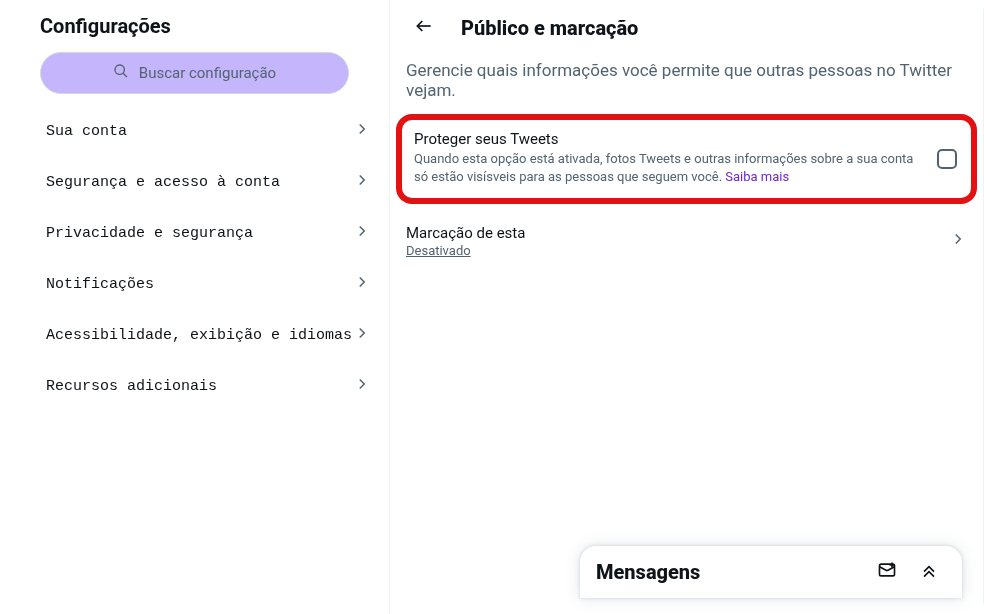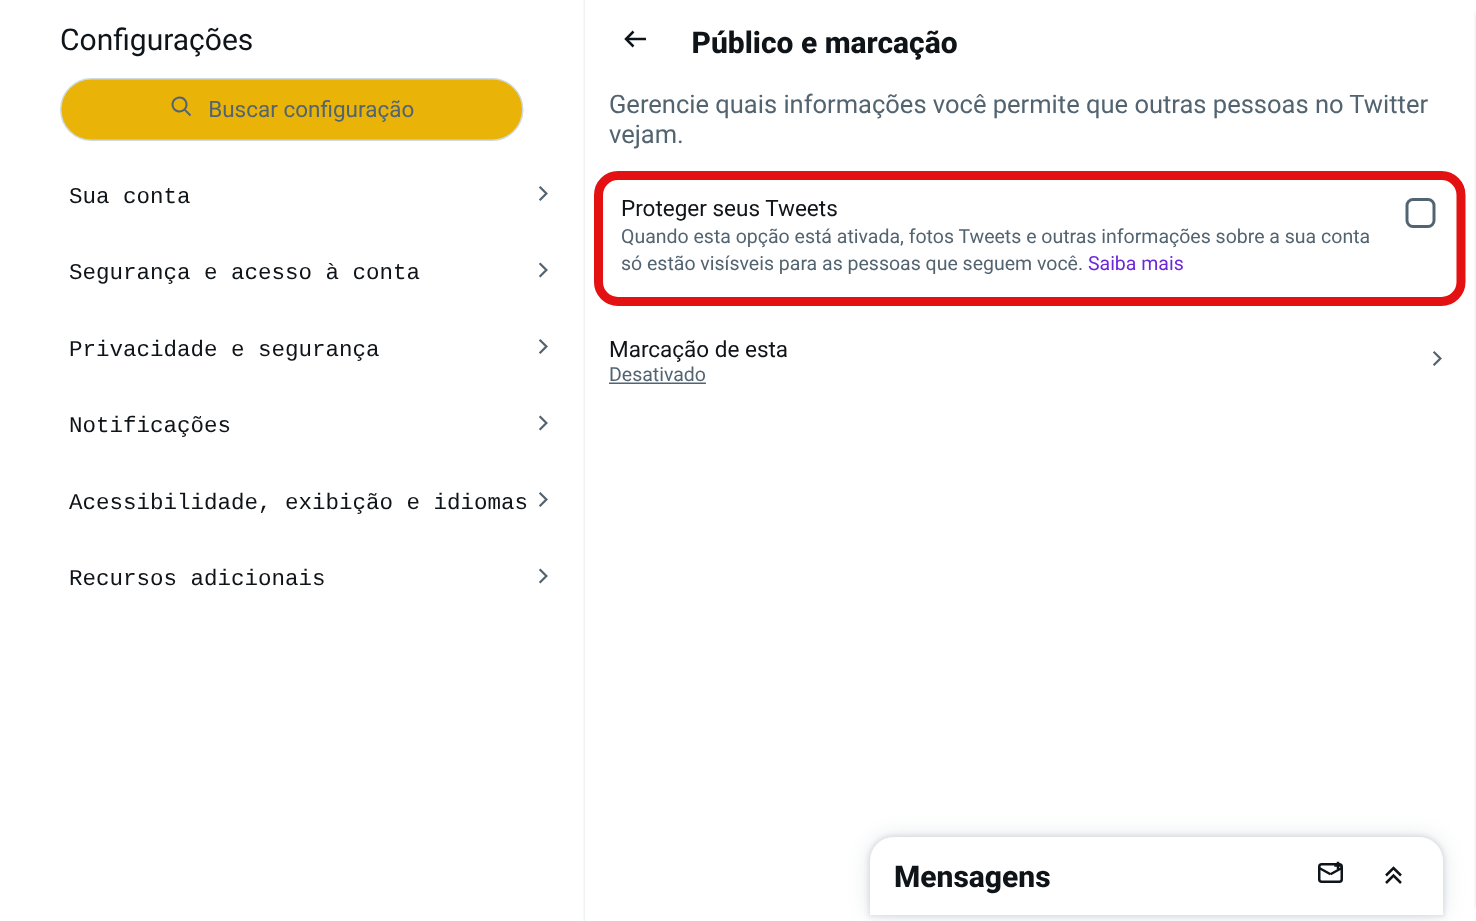--- a/index.html
+++ b/index.html
@@ -21,39 +21,39 @@
   
   .sidebar {
     width: 390px;
     border-right: 1px solid #eff3f4;
     padding: 0;
     display: flex;
     flex-direction: column;
   }
   .sidebar-title {
     font-size: 20px;
-    font-weight: 400;
+    font-weight: 700;
     padding: 14px 16px 14px 40px;
     color: #0f1419;
   }
   .search-wrap {
     padding: 0 40px 12px 40px;
   }
   .search {
     display: flex;
     align-items: center;
     justify-content: center;
     gap: 10px;
     border: 1px solid #cfd9de;
     border-radius: 9999px;
     height: 42px;
     color: #536471;
     font-size: 15px;
     cursor: text;
-    background: #eab308;
+    background: #c4b5fd;
   }
   .search svg { width: 16px; height: 16px; fill: #536471; }
   .nav {
     display: flex;
     flex-direction: column;
     font-family: Liberation Mono, monospace;
   }
   .nav-item {
     display: flex;
     align-items: center;
@@ -98,21 +98,21 @@
   }
   .highlight-box {
     margin: 0 6px 8px 6px;
     border: 6px solid #e31111;
     border-radius: 16px;
     padding: 10px 12px 12px 12px;
     position: relative;
   }
   .row-flex {
     display: flex;
-    align-items: flex-start;
+    align-items: center;
     justify-content: space-between;
     gap: 12px;
   }
   .row-title {
     font-size: 15px;
     color: #0f1419;
     margin-bottom: 2px;
   }
   .row-desc {
     font-size: 13px;
@@ -141,21 +141,21 @@
     padding: 12px 16px;
     cursor: pointer;
   }
   .setting-row .stack .t1 { font-size: 15px; color: #0f1419; }
   .setting-row .stack .t2 { font-size: 13px; color: #536471; margin-top: 1px; text-decoration: underline; }
 
   
   .messages-drawer {
     position: absolute;
     right: 22px;
-    bottom: 4px;
+    bottom: 16px;
     width: 382px;
     height: 52px;
     background: #fff;
     border-top-left-radius: 16px;
     border-top-right-radius: 16px;
     box-shadow: 0 0 15px rgba(101,119,134,0.2), 0 0 3px 1px rgba(101,119,134,0.15);
     display: flex;
     align-items: center;
     justify-content: space-between;
     padding: 0 16px;

